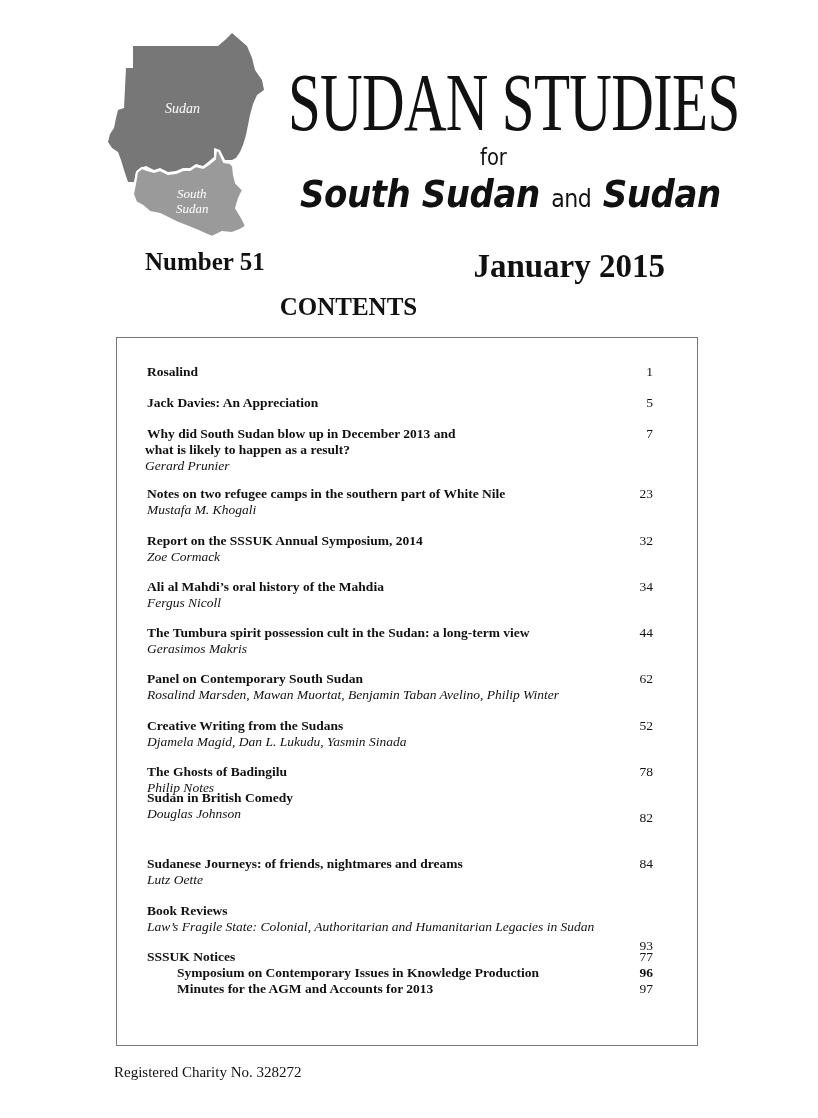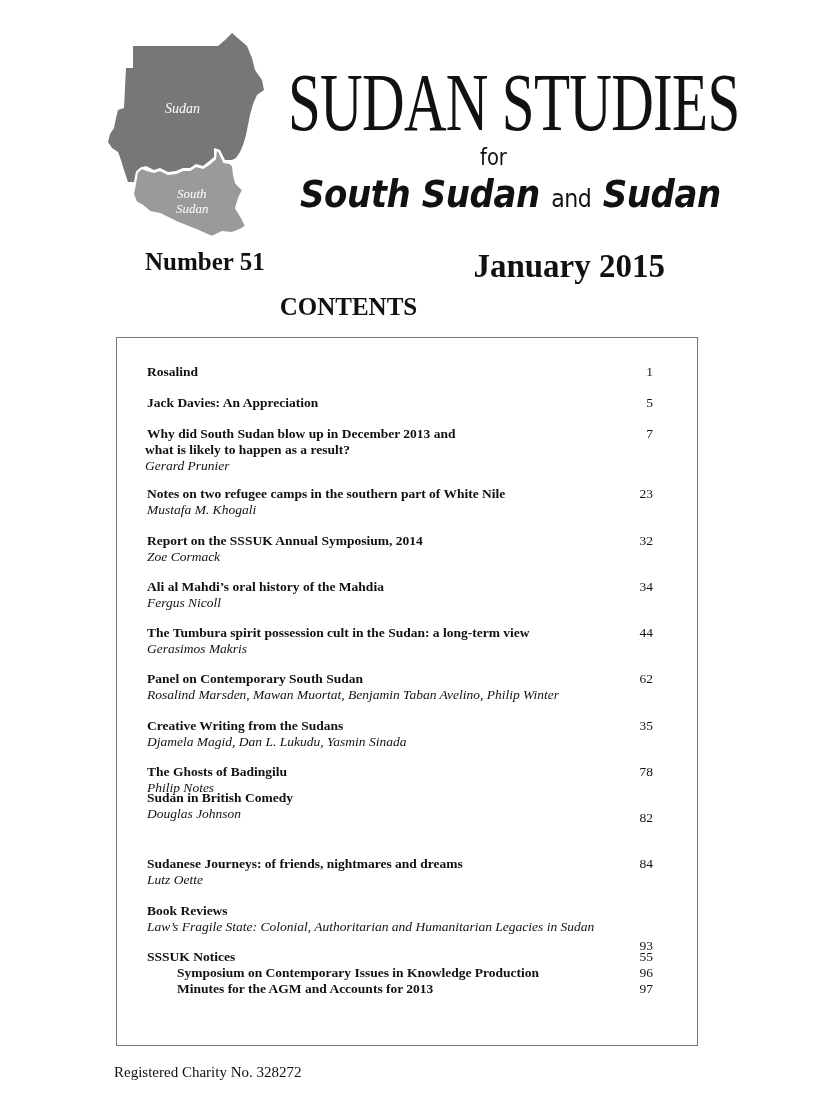--- a/index.html
+++ b/index.html
@@ -101,21 +101,21 @@
   <div class="toc-entry" style="top:333px;">
     <span class="toc-title">Panel on Contemporary South Sudan</span>
     <span class="toc-author">Rosalind Marsden, Mawan Muortat, Benjamin Taban Avelino, Philip Winter</span>
   </div>
   <div class="toc-page" style="top:333px;">62</div>
 
   <div class="toc-entry" style="top:380px;">
     <span class="toc-title">Creative Writing from the Sudans</span>
     <span class="toc-author">Djamela Magid, Dan L. Lukudu, Yasmin Sinada</span>
   </div>
-  <div class="toc-page" style="top:380px;">35</div>
+  <div class="toc-page" style="top:380px;">52</div>
 
   <div class="toc-entry" style="top:426px;">
     <span class="toc-title">The Ghosts of Badingilu</span>
     <span class="toc-author">Philip Notes</span>
   </div>
   <div class="toc-page" style="top:426px;">78</div>
 
   <div class="toc-entry" style="top:452px;">
     <span class="toc-title">Sudan in British Comedy</span>
     <span class="toc-author">Douglas Johnson</span>
@@ -132,18 +132,18 @@
     <span class="toc-title">Book Reviews</span>
     <span class="toc-author">Law’s Fragile State: Colonial, Authoritarian and Humanitarian Legacies in Sudan</span>
   </div>
   <div class="toc-page" style="top:581px;margin-top:19px;">93</div>
 
   <div class="toc-entry" style="top:611px;">
     <span class="toc-title">SSSUK Notices</span>
     <span class="toc-title toc-sub">Symposium on Contemporary Issues in Knowledge Production</span>
     <span class="toc-title toc-sub">Minutes for the AGM and Accounts for 2013</span>
   </div>
-  <div class="toc-page" style="top:611px;">55</div>
-  <div class="toc-page" style="top:627px;">96</div>
+  <div class="toc-page" style="top:611px;">77</div>
+  <div class="toc-page" style="top:627px;font-weight:bold;">96</div>
   <div class="toc-page" style="top:643px;">97</div>
 </div>
 
 <div class="abs footer">Registered Charity No. 328272</div>
 
 </body></html>

